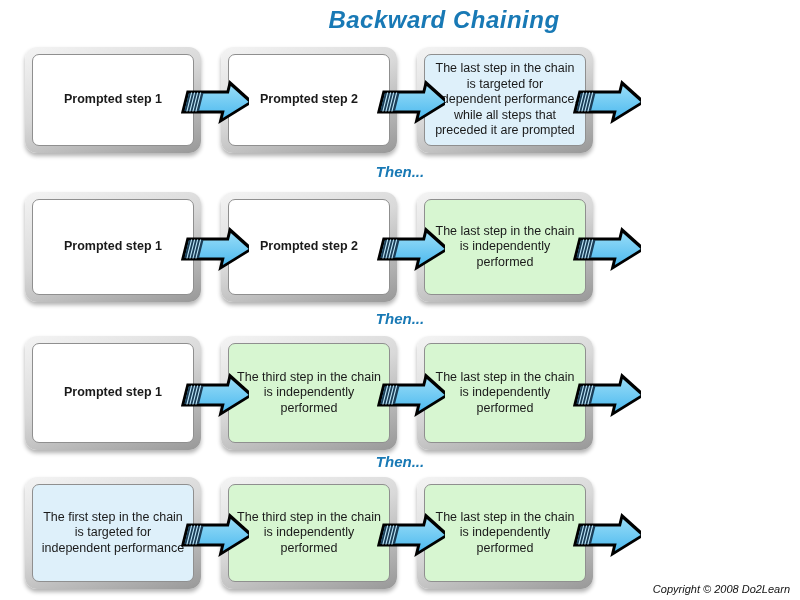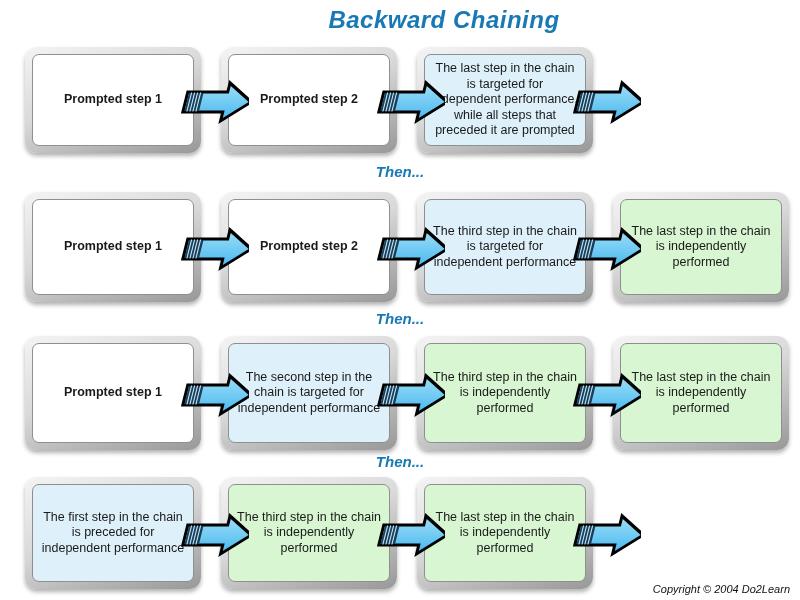--- a/index.html
+++ b/index.html
@@ -111,25 +111,20 @@
     <div class="box box--white">
       <div class="box-inner">
           <span>Prompted step 1</span>
         </div>
     </div>
     <div class="box box--white">
       <div class="box-inner">
           <span>Prompted step 2</span>
         </div>
     </div>
-    <div class="box box--blue">
-      <div class="box-inner">
-          <span>The third step in the chain is targeted for independent performance</span>
-        </div>
-    </div>
     <div class="box box--green">
       <div class="box-inner">
           <span>The last step in the chain is independently performed</span>
         </div>
     </div>
     <svg class="arrow arrow-1" viewBox="0 0 76 46">
         <use href="#fwdArrow"></use>
       </svg>
     <svg class="arrow arrow-2" viewBox="0 0 76 46">
         <use href="#fwdArrow"></use>
@@ -138,25 +133,20 @@
         <use href="#fwdArrow"></use>
       </svg>
   </div>
 
   <div class="then then-2">Then...</div>
 
   <div class="row row-3">
     <div class="box box--white">
       <div class="box-inner">
           <span>Prompted step 1</span>
-        </div>
-    </div>
-    <div class="box box--blue">
-      <div class="box-inner">
-          <span>The second step in the chain is targeted for independent performance</span>
         </div>
     </div>
     <div class="box box--green">
       <div class="box-inner">
           <span>The third step in the chain is independently performed</span>
         </div>
     </div>
     <div class="box box--green">
       <div class="box-inner">
           <span>The last step in the chain is independently performed</span>
@@ -171,21 +161,21 @@
     <svg class="arrow arrow-3" viewBox="0 0 76 46">
         <use href="#fwdArrow"></use>
       </svg>
   </div>
 
   <div class="then then-3">Then...</div>
 
   <div class="row row-4">
     <div class="box box--blue">
       <div class="box-inner">
-          <span>The first step in the chain is preceded for independent performance</span>
+          <span>The first step in the chain is targeted for independent performance</span>
         </div>
     </div>
     <div class="box box--green">
       <div class="box-inner">
           <span>The third step in the chain is independently performed</span>
         </div>
     </div>
     <div class="box box--green">
       <div class="box-inner">
           <span>The last step in the chain is independently performed</span>
@@ -195,15 +185,15 @@
         <use href="#fwdArrow"></use>
       </svg>
     <svg class="arrow arrow-2" viewBox="0 0 76 46">
         <use href="#fwdArrow"></use>
       </svg>
     <svg class="arrow arrow-3" viewBox="0 0 76 46">
         <use href="#fwdArrow"></use>
       </svg>
   </div>
 
-  <div class="copyright">Copyright © 2004 Do2Learn</div>
+  <div class="copyright">Copyright © 2008 Do2Learn</div>
 
 </div>
 
 </body></html>

